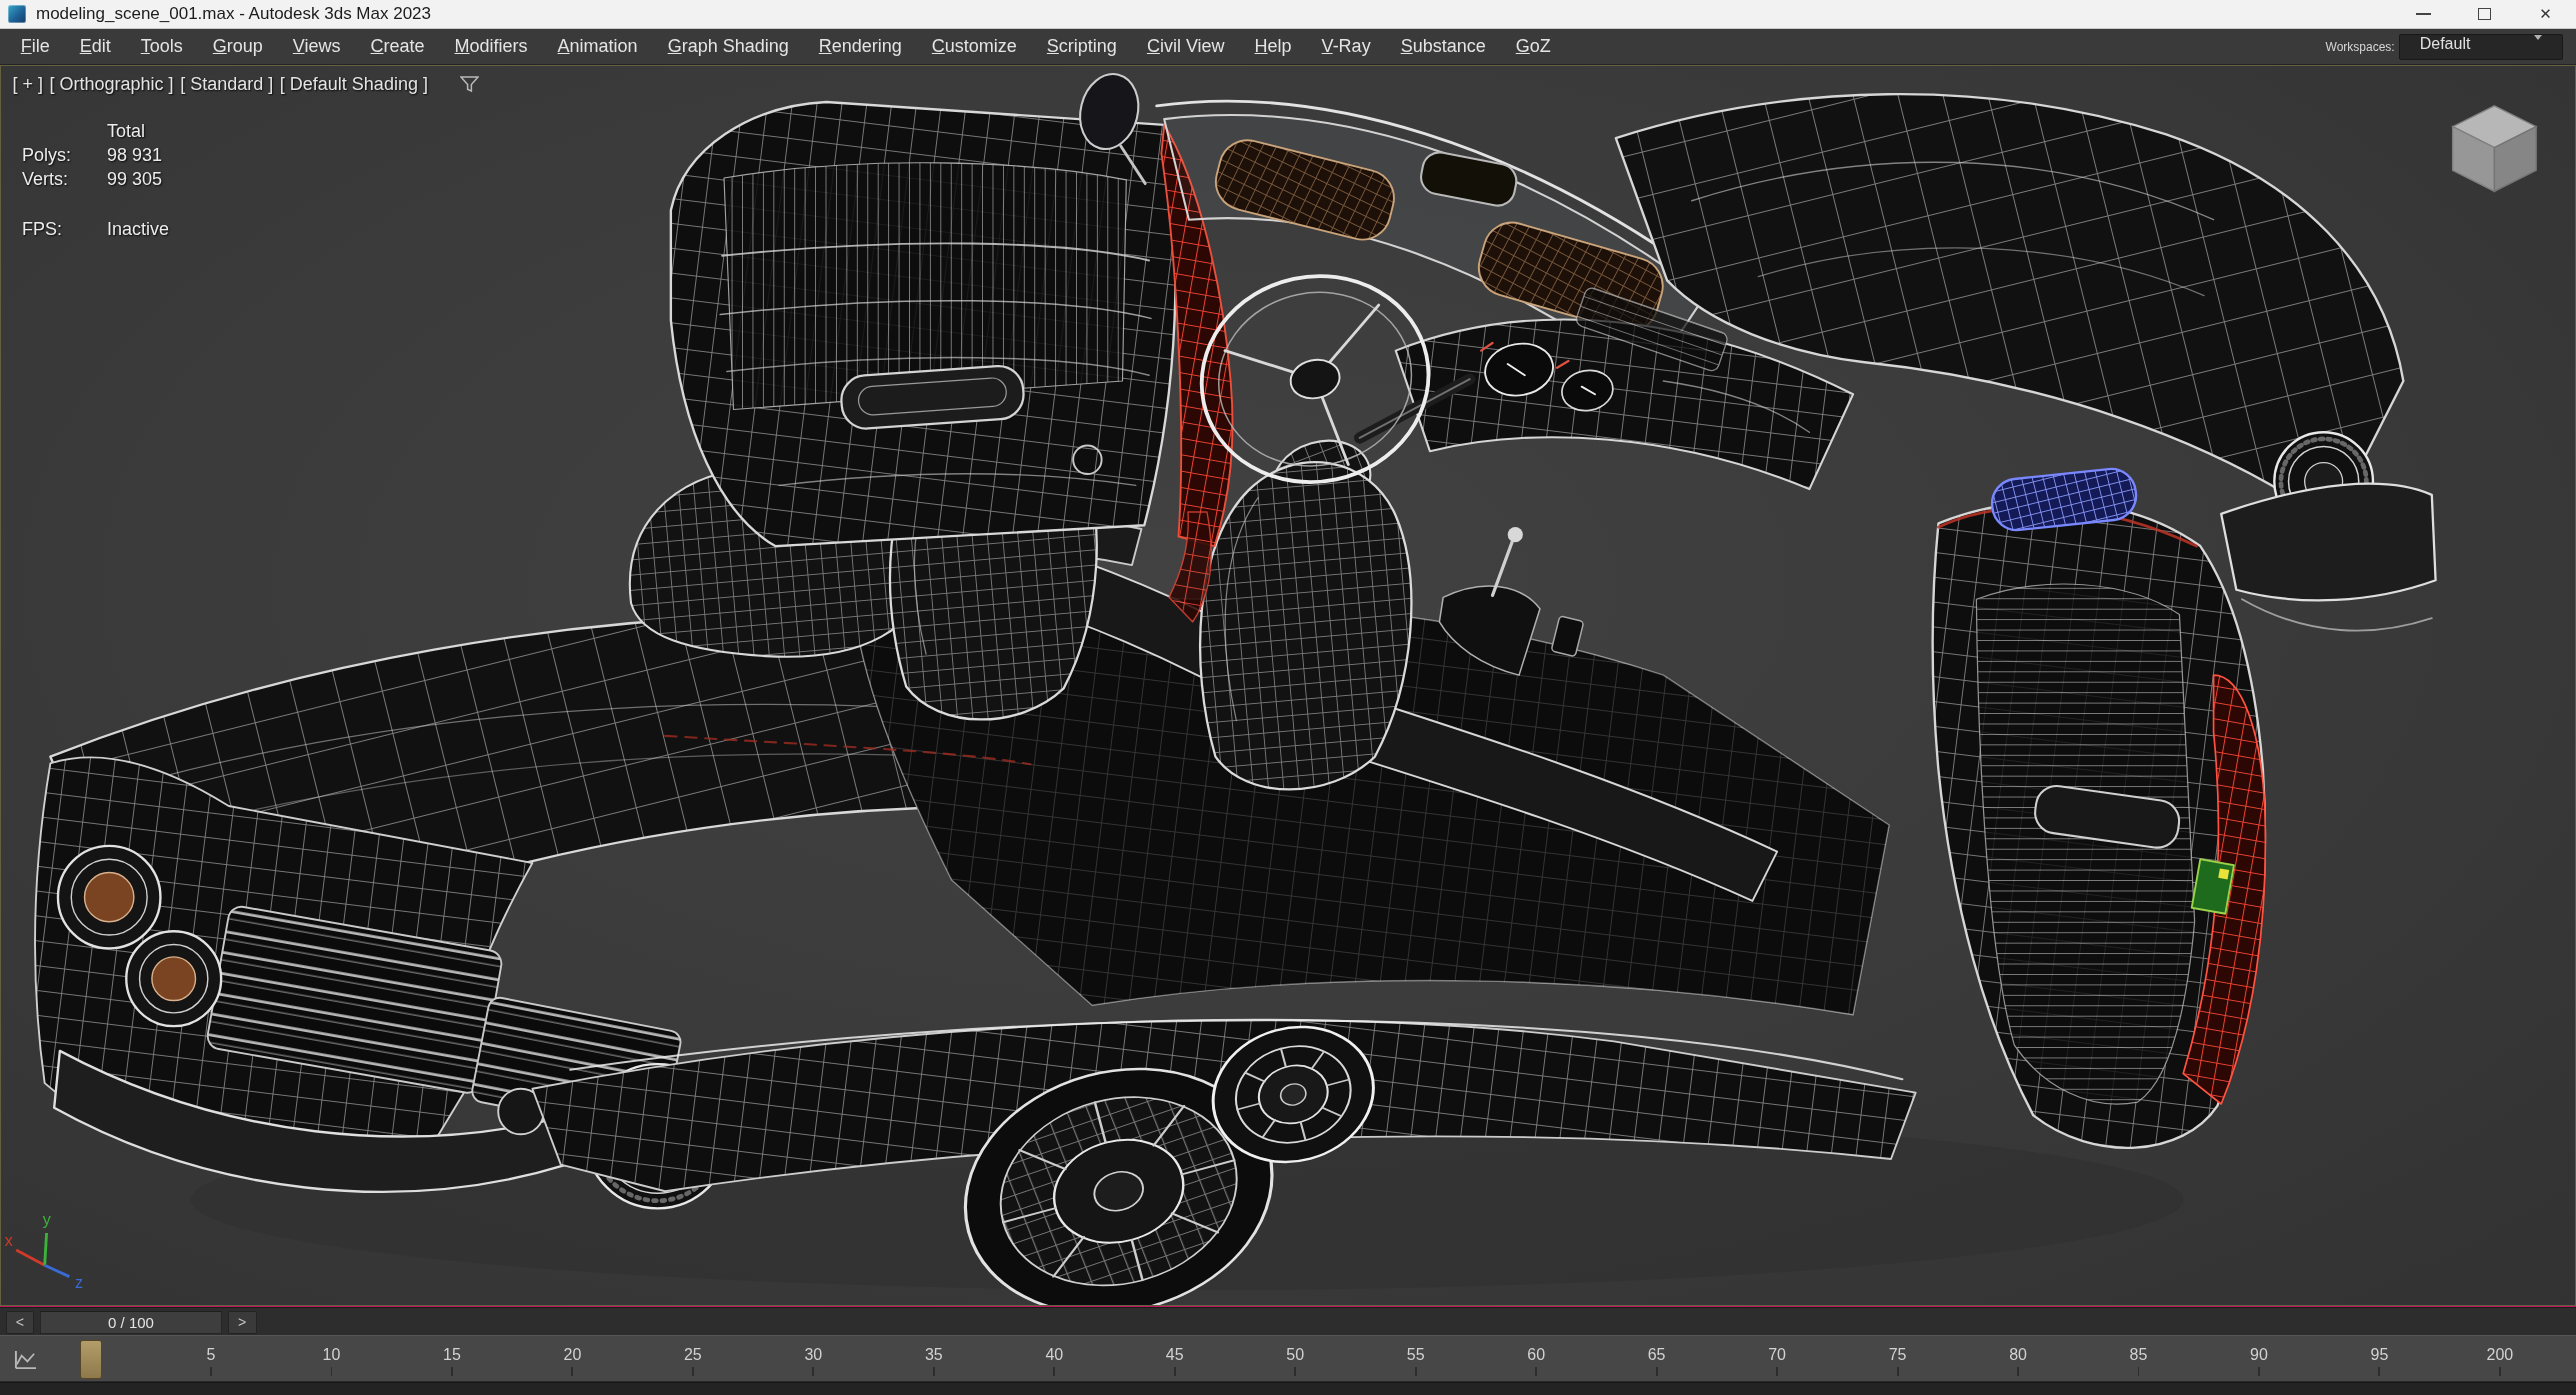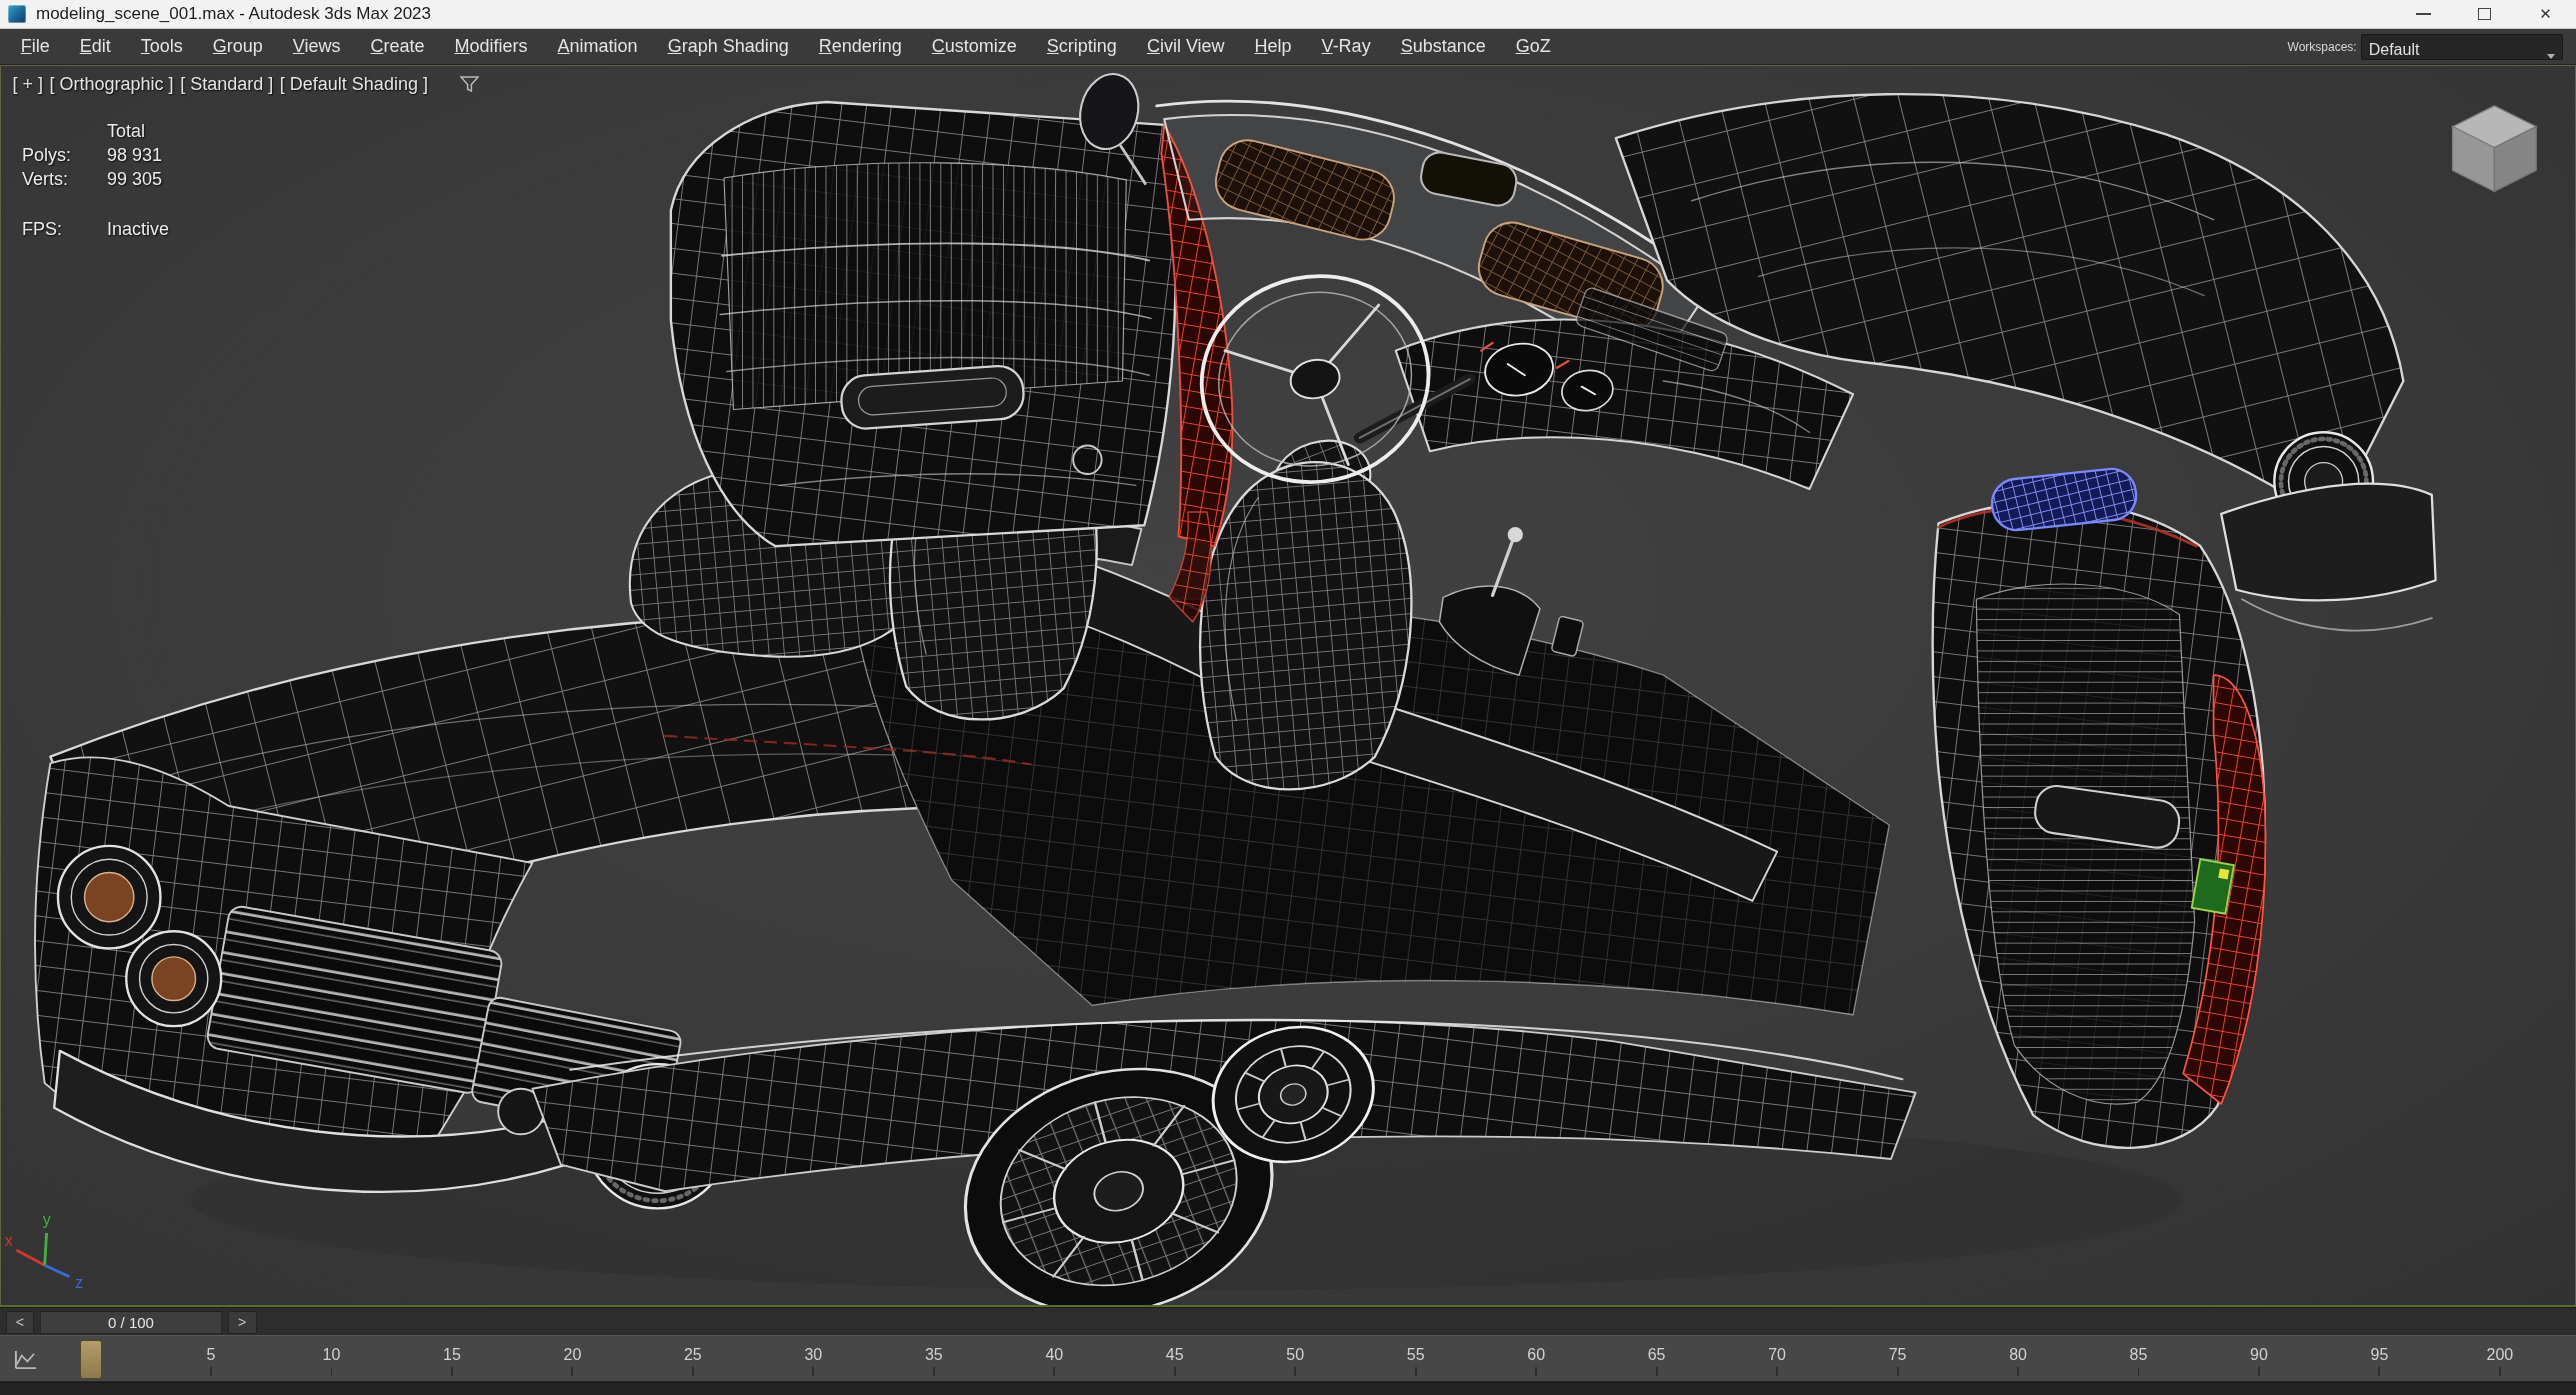--- a/index.html
+++ b/index.html
@@ -1,18 +1,18 @@
 <!DOCTYPE html>
 <html style="font-size:15px"><head>
 <meta charset="utf-8">
 <style>
   *{margin:0;padding:0;box-sizing:border-box}
   html,body{width:2576px;height:1396px;overflow:hidden;background:#222;
     font-family:"Liberation Sans",sans-serif;-webkit-font-smoothing:antialiased}
-  #window{position:relative;width:2576px;height:1396px;background:#4d7c0f}
+  #window{position:relative;width:2576px;height:1396px;background:#be185d}
 
   
   .titlebar{position:absolute;left:0;top:0;width:100%;height:29px;background:#f2f2f2;
     display:flex;align-items:center;border-bottom:0.9px solid #c9c9c9}
   .app-icon{width:18px;height:18px;margin:0 10.4px 0 7.6px;border-radius:2.8px;
     background:linear-gradient(135deg,#37a8c4 0%,#1d6298 55%,#123d66 100%);
     box-shadow:inset 0 0 0 0.9px rgba(255,255,255,.35)}
   .title-text{font-size:17px;color:#1c1c1c;white-space:nowrap}
   .win-controls{margin-left:auto;display:flex;height:100%}
   .win-btn{width:61px;height:100%;display:flex;align-items:center;justify-content:center;
@@ -22,22 +22,22 @@
 
   
   .menubar{position:absolute;top:29px;left:0;width:100%;height:36px;background:#3a3a3a;
     display:flex;align-items:center;padding-left:5.7px;border-bottom:0.9px solid #242424}
   .menu-items{display:flex;align-items:flex-start;height:100%}
   .menu-item{display:inline-block;padding:0 15px;font-size:18px;color:#e4e4e4;line-height:35px;
     cursor:default;white-space:nowrap}
   .menu-item::first-letter{text-decoration:underline}
   .menu-spacer{flex:1}
   .ws-label{font-size:12px;color:#d8d8d8;margin-right:4px;white-space:nowrap}
-  .ws-select{width:202px;height:26px;background:#262626;border:0.9px solid #181818;border-radius:1.9px;
-    display:flex;align-items:flex-end;padding:0 7px;margin-right:13.3px;color:#e0e0e0;font-size:16px}
+  .ws-select{width:164px;height:26px;background:#262626;border:0.9px solid #181818;border-radius:1.9px;
+    display:flex;align-items:flex-start;padding:0 20px;margin-right:13.3px;color:#e0e0e0;font-size:16px}
   .ws-caret{margin-left:auto;width:0;height:0;border-left:4.7px solid transparent;
     border-right:4.7px solid transparent;border-top:5.7px solid #b0b0b0}
 
   
   .viewport{position:absolute;top:65px;left:0;width:2576px;height:1241px;
     background:radial-gradient(ellipse at 45% 42%,#424242 0%,#3a3a3a 55%,#323232 100%);
     border:0.9px solid #636142;overflow:hidden}
   .canvas{position:absolute;left:0;top:0}
   .vp-label{position:absolute;left:11.4px;top:7.6px;display:flex;gap:6.6px;align-items:center;
     font-size:18px;color:#e4e4e4;text-shadow:0.9px 0.9px 1.9px rgba(0,0,0,.9);z-index:5}

